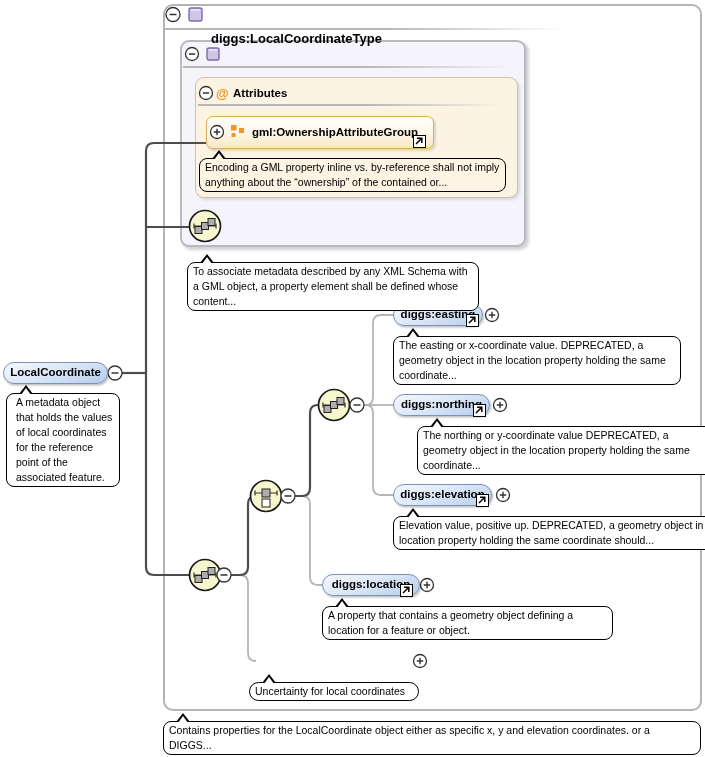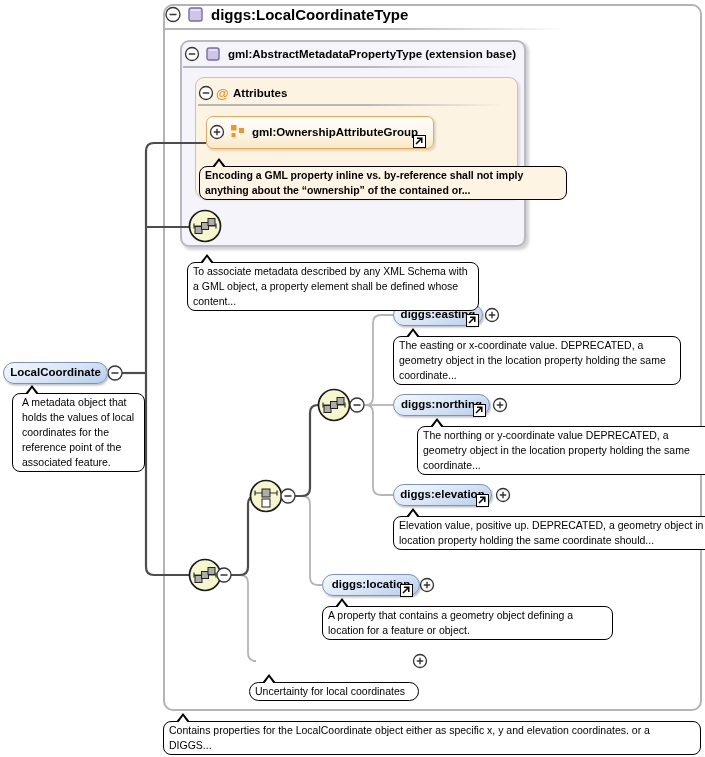--- a/index.html
+++ b/index.html
@@ -24,21 +24,21 @@
   }
   .own-box{
     left:206px;top:116px;width:228px;height:33px;
     background:linear-gradient(180deg,#fffefa 0%,#fdf6e8 55%,#f9e7c4 100%);
     border:1.6px solid #dfAC5e;border-radius:7px;
     box-shadow:1.5px 1.5px 2px rgba(0,0,0,0.12);z-index:2;
   }
   .sep{position:absolute;height:1.5px;z-index:2;
     background:linear-gradient(to right,#b7b7b7 55%,rgba(183,183,183,0));}
   .hdr{position:absolute;z-index:3;font-weight:bold;font-size:11.5px;line-height:13px;white-space:nowrap;}
-  .hdr.big{font-size:15px;}
+  .hdr.big{font-size:13px;margin-top:24px;}
   .pill{
     position:absolute;z-index:10;height:22px;box-sizing:border-box;
     border:1.5px solid #7d92b5;border-radius:11px;
     background:linear-gradient(160deg,#f5f9fe 0%,#dce8f7 45%,#b5cdeb 100%);
     font-weight:bold;font-size:11.5px;line-height:19px;text-align:center;white-space:nowrap;
     box-shadow:1px 1.5px 2px rgba(0,0,0,0.25);
   }
   .bubble{
     position:absolute;z-index:10;box-sizing:border-box;
     background:#fff;border:1.2px solid #000;border-radius:8px;
@@ -65,21 +65,20 @@
   <div class="box outer-box"></div>
   <div class="box meta-box"></div>
   <div class="box attr-box"></div>
   <div class="box own-box"></div>
 
   <div class="sep" style="left:165px;top:28px;width:402px;"></div>
   <div class="sep" style="left:183px;top:66px;width:330px;"></div>
   <div class="sep" style="left:198px;top:104px;width:306px;"></div>
 
   <div class="hdr big" style="left:211px;top:8px;">diggs:LocalCoordinateType</div>
-  <div class="hdr" style="left:228px;top:48px;">gml:AbstractMetadataPropertyType (extension base)</div>
   <div class="hdr" style="left:233px;top:87px;">Attributes</div>
   <div class="hdr" style="left:252px;top:126px;">gml:OwnershipAttributeGroup</div>
 
   <svg class="overlay" width="705" height="757">
 
     <g stroke="#b5b5b5" stroke-width="1.8" fill="none">
       <path d="M231,575 H240 Q248,575 248,583 V653 Q248,661 256,661 H253"></path>
       <path d="M295,496 H302 Q310,496 310,504 V577 Q310,585 318,585 H322"></path>
       <path d="M364,405 H366 Q373,405 373,397 V323 Q373,315 381,315 H393"></path>
       <path d="M364,405 H393"></path>
@@ -220,23 +219,23 @@
     <svg width="10" height="10" viewBox="0 0 10 10">
         <path d="M2,8 L7.5,2.5 M3,2.3 H7.8 V7" stroke="#000" stroke-width="1.5" fill="none"></path>
       </svg>
   </div>
   <div class="link" style="left:400px;top:584px;">
     <svg width="10" height="10" viewBox="0 0 10 10">
         <path d="M2,8 L7.5,2.5 M3,2.3 H7.8 V7" stroke="#000" stroke-width="1.5" fill="none"></path>
       </svg>
   </div>
 
-  <div class="bubble cream" style="left:199px;top:166px;width:368px;font-weight:bold;">Encoding a GML property inline vs. by-reference shall not imply anything about the “ownership” of the contained or...</div>
+  <div class="bubble cream" style="left:199px;top:158px;width:307px;">Encoding a GML property inline vs. by-reference shall not imply anything about the “ownership” of the contained or...</div>
   <div class="bubble" style="left:187px;top:262px;width:292px;">To associate metadata described by any XML Schema with a GML object, a property element shall be defined whose content...</div>
-  <div class="bubble" style="left:12px;top:393px;width:133px;padding-left:9px;">A metadata object that holds the values of local coordinates for the reference point of the associated feature.</div>
+  <div class="bubble" style="left:6px;top:393px;width:114px;padding-left:9px;">A metadata object that holds the values of local coordinates for the reference point of the associated feature.</div>
   <div class="bubble" style="left:393px;top:336px;width:288px;">The easting or x-coordinate value. DEPRECATED, a geometry object in the location property holding the same coordinate...</div>
   <div class="bubble" style="left:393px;top:426px;width:297px;margin-left:24px;">The northing or y-coordinate value DEPRECATED, a geometry object in the location property holding the same coordinate...</div>
   <div class="bubble" style="left:393px;top:516px;width:334px;">Elevation value, positive up. DEPRECATED, a geometry object in the location property holding the same coordinate should...</div>
   <div class="bubble" style="left:322px;top:606px;width:291px;">A property that contains a geometry object defining a location for a feature or object.</div>
   <div class="bubble" style="left:249px;top:682px;width:170px;border-radius:10px;">Uncertainty for local coordinates</div>
   <div class="bubble" style="left:163px;top:721px;width:538px;">Contains properties for the LocalCoordinate object either as specific x, y and elevation coordinates. or a DIGGS...</div>
 
 </div>
 
 </body></html>

